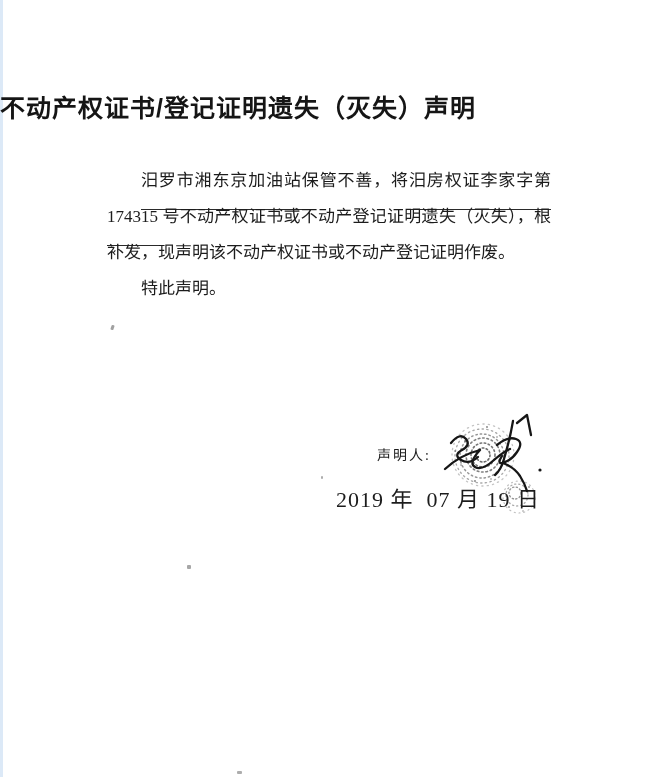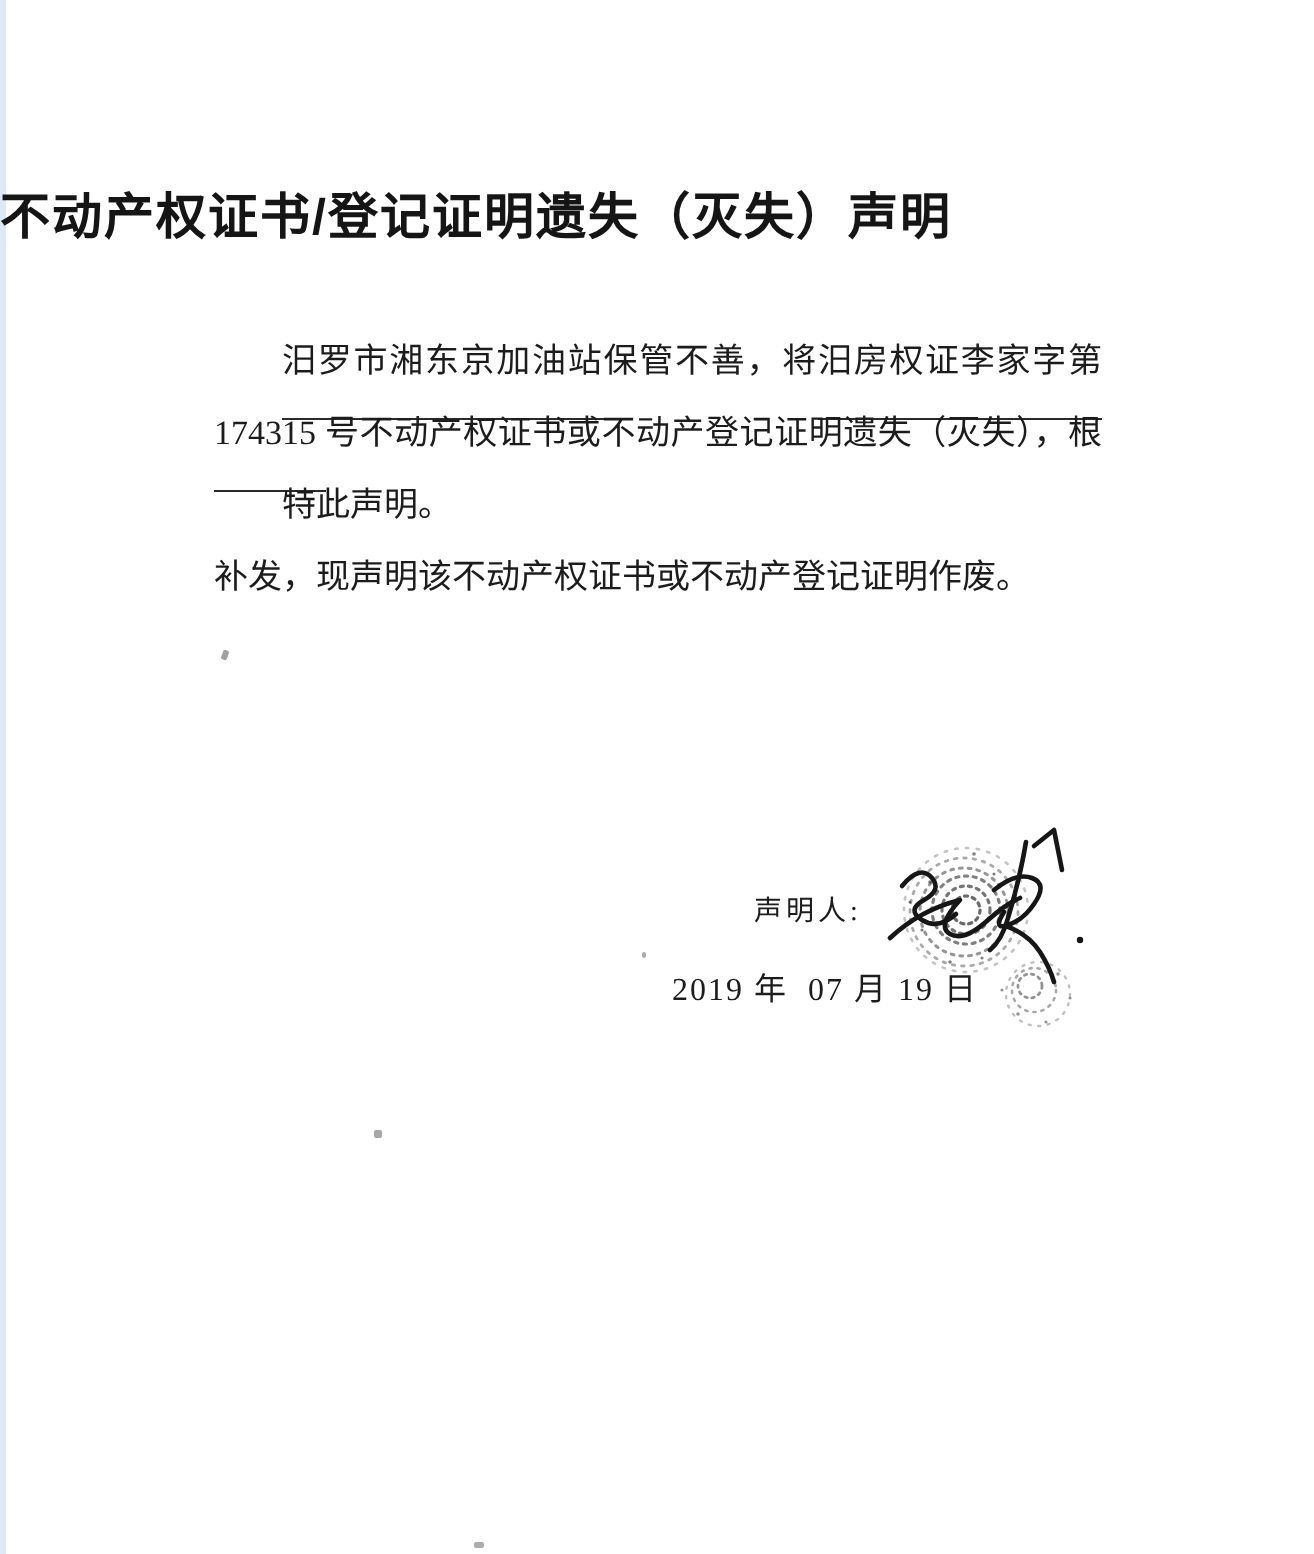--- a/index.html
+++ b/index.html
@@ -60,21 +60,21 @@
     left: 377px;
     top: 444px;
     font-size: 14px;
     letter-spacing: 2px;
     color: #1c1c1c;
   }
   .dateline {
     position: absolute;
     left: 336px;
     top: 481px;
-    font-size: 16px;
+    font-size: 22px;
     white-space: pre;
     letter-spacing: 1px;
     color: #1c1c1c;
   }
   .sig-svg {
     position: absolute;
     left: 425px;
     top: 403px;
     width: 145px;
     height: 118px;
@@ -91,22 +91,22 @@
 
 <div class="page">
 
   <div class="left-edge"></div>
 
   <h1 class="title">不动产权证书/登记证明遗失（灭失）声明</h1>
 
   <div class="body-block">
     <div class="bline jlast indent"><u>汨罗市湘东京加油站</u><span>保管不善，将</span><u>汨房权证李家字第</u></div>
     <div class="bline jlast"><u>174315 </u><span>号不动产权证书或不动产登记证明遗失（灭失），根</span></div>
+    <div class="bline"><span>补发，现声明该不动产权证书或不动产登记证明作废。</span></div>
     <div class="bline indent"><span>特此声明。</span></div>
-    <div class="bline"><span>补发，现声明该不动产权证书或不动产登记证明作废。</span></div>
   </div>
 
   <div class="signer">声明人:</div>
 
   <div class="dateline">2019 年  07 月 19 日</div>
 
   <svg class="sig-svg" viewBox="0 0 145 118" xmlns="http://www.w3.org/2000/svg">
 
     <g stroke="#2b2b2b" fill="none" stroke-linecap="round">
       <circle cx="58" cy="52" r="7" stroke-dasharray="1.6 2.4" opacity="0.7" stroke-width="1.6"></circle>

